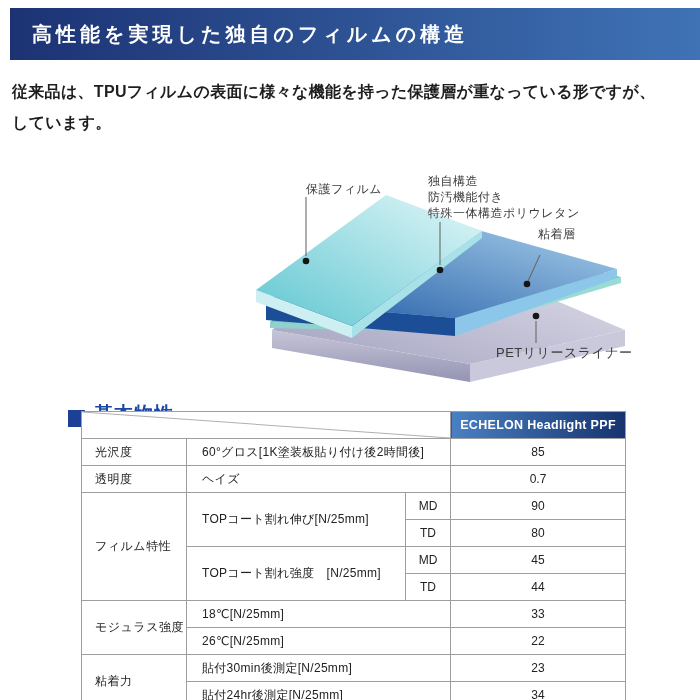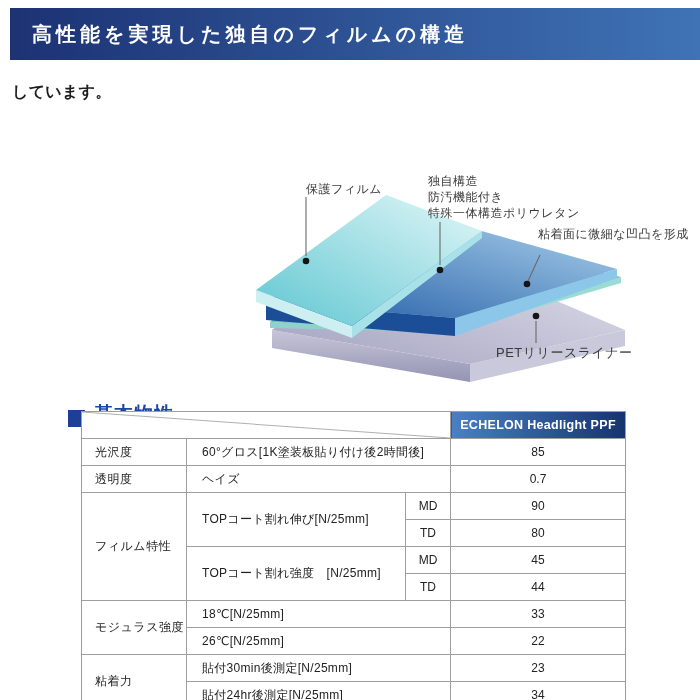--- a/index.html
+++ b/index.html
@@ -64,20 +64,21 @@
   td.dir,td.val{text-align:center;}
 </style>
 </head>
 <body>
 
 <div class="header-bar">
   <div class="header-title">高性能を実現した独自のフィルムの構造</div>
 </div>
 
 <div class="intro">
+  <div>従来品は、TPUフィルムの表面に様々な機能を持った保護層が重なっている形ですが、</div>
   <div>しています。</div>
 </div>
 
 <svg class="diagram-svg" viewBox="230 168 430 225" xmlns="http://www.w3.org/2000/svg">
   <defs>
     <linearGradient id="gLavTop" x1="0" y1="1" x2="1" y2="0">
       <stop offset="0" stop-color="#a3a2c0"></stop>
         <stop offset="1" stop-color="#e6e6f0"></stop>
     </linearGradient>
     <linearGradient id="gLavFace" x1="0" y1="0" x2="0" y2="1">
@@ -134,21 +135,21 @@
 
 <div class="diag-label" id="lbl-protective">
   <div>保護フィルム</div>
 </div>
 <div class="diag-label" id="lbl-structure">
   <div>独自構造</div>
   <div>防汚機能付き</div>
   <div>特殊一体構造ポリウレタン</div>
 </div>
 <div class="diag-label" id="lbl-adhesive">
-  <div>粘着面に微細な凹凸を形成</div>
+  <div>粘着層</div>
 </div>
 <div class="diag-label" id="lbl-liner">
   <div>PETリリースライナー</div>
 </div>
 
 <div class="section-heading">
   <span class="section-square"></span>
   <span class="section-title">基本物性</span>
 </div>
 

